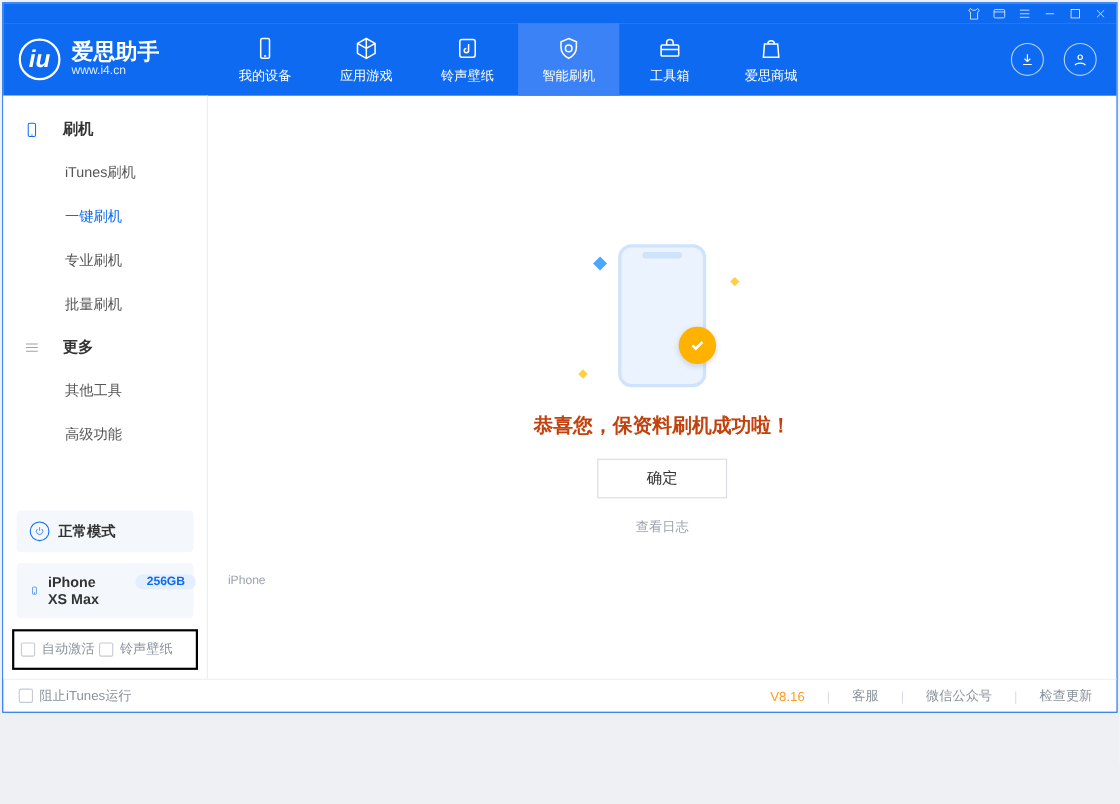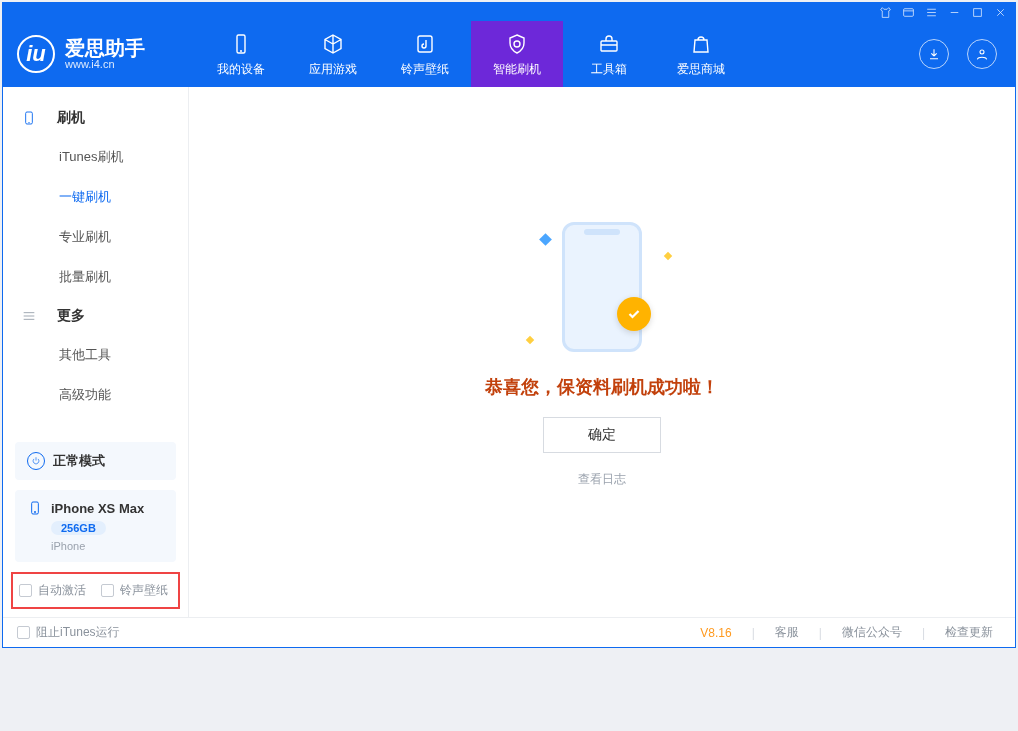--- a/index.html
+++ b/index.html
@@ -13,21 +13,21 @@
 
   
   .header { height: 66px; background: #0e6af0; display: flex; align-items: stretch; padding-left: 14px; padding-right: 18px; }
   .brand { display: flex; align-items: center; gap: 10px; width: 178px; }
   .brand-logo { width: 38px; height: 38px; border: 2px solid #fff; border-radius: 50%; display:flex; align-items:center; justify-content:center; color:#fff; font-weight:bold; font-style:italic; font-size:22px; }
   .brand-text { color: #fff; line-height: 1.05; }
   .brand-title { font-size: 20px; font-weight: 600; }
   .brand-sub { font-size: 11px; opacity: .85; }
   .nav { display: flex; align-items: stretch; }
   .nav-item { width: 92px; display: flex; flex-direction: column; align-items: center; justify-content: center; color: #fff; font-size: 12px; cursor: pointer; gap: 4px; position: relative; }
-  .nav-item.active { background: #6d28d9; }
+  .nav-item.active { background: #3b82f6; }
   .nav-icon { height: 26px; display: flex; align-items: center; justify-content: center; }
   .nav-icon svg { stroke: #fff; stroke-width: 1.4; fill: none; }
   .header-spacer { flex: 1; }
   .header-actions { display: flex; align-items: center; gap: 18px; }
   .circle-btn { width: 30px; height: 30px; border: 1.5px solid rgba(255,255,255,.7); border-radius: 50%; display:flex; align-items:center; justify-content:center; cursor: pointer; }
   .circle-btn svg { stroke: #fff; stroke-width: 1.6; fill: none; }
 
   
   .body { flex: 1; display: flex; min-height: 0; }
   .sidebar { width: 186px; border-right: 1px solid #eceef1; display: flex; flex-direction: column; background:#fff; }
@@ -36,27 +36,27 @@
   .section-header svg { stroke:#0e6af0; stroke-width:1.4; fill:none; }
   .section-header.more svg { stroke:#9aa2ad; }
   .side-item { padding: 11px 18px 11px 46px; font-size: 13px; color: #555; cursor: pointer; margin-left: 10px; }
   .side-item.active { color: #0e6af0; }
 
   .device-cards { padding: 8px 12px 10px; display:flex; flex-direction:column; gap:10px; }
   .card { background: #f4f8fd; border-radius: 4px; padding: 10px 12px; }
   .mode-card { display:flex; align-items:center; gap:8px; font-size:13px; color:#333; font-weight:600; }
   .mode-card .mode-icon { width:18px; height:18px; border:1px solid #0e6af0; border-radius:50%; display:flex; align-items:center; justify-content:center; }
   .mode-icon svg { stroke:#0e6af0; stroke-width:1.6; fill:none; }
-  .dev-card { display:flex; flex-direction:column; gap:5px; }
+  .dev-card { display:flex; flex-direction:row; gap:5px; }
   .dev-row { display:flex; align-items:center; gap:8px; font-size:13px; font-weight:700; color:#333; }
   .dev-row svg { stroke:#0e6af0; fill:none; stroke-width:1.5; }
   .pill { display:inline-block; background:#e3effd; color:#0e6af0; border-radius:10px; padding:1px 10px; font-size:11px; font-weight:600; align-self:flex-start; margin-left:24px; }
   .dev-type { font-size:11px; color:#9aa2ad; margin-left:24px; }
 
-  .sidebar-bottom { border:2px solid #ef4444; margin:0 8px 8px; padding:8px 6px; display:flex; gap:15px; align-items:center; }
+  .sidebar-bottom { border:2px solid #000000; margin:0 8px 8px; padding:8px 6px; display:flex; gap:4px; align-items:center; }
   .chk { display:flex; align-items:center; gap:6px; font-size:12px; color:#8a929c; cursor:pointer; }
   .chk .box { width:13px; height:13px; border:1px solid #c5cad2; border-radius:2px; background:#fff; }
 
   
   .main { flex: 1; display:flex; align-items:center; justify-content:center; position:relative; }
   .center { display:flex; flex-direction:column; align-items:center; gap:18px; }
   .illustration { width: 170px; height: 140px; position: relative; display:flex; align-items:center; justify-content:center; }
   .phone { width:80px; height:130px; border:3px solid #cfe3fb; border-radius:12px; background:#eaf3fe; position:relative; }
   .phone .notch { position:absolute; top:4px; left:50%; transform:translateX(-50%); width:36px; height:6px; background:#cfe3fb; border-radius:3px; }
   .badge { position:absolute; right:36px; bottom:26px; width:34px; height:34px; background:#ffb300; border-radius:50%; display:flex; align-items:center; justify-content:center; box-shadow:0 2px 6px rgba(0,0,0,.15); }

